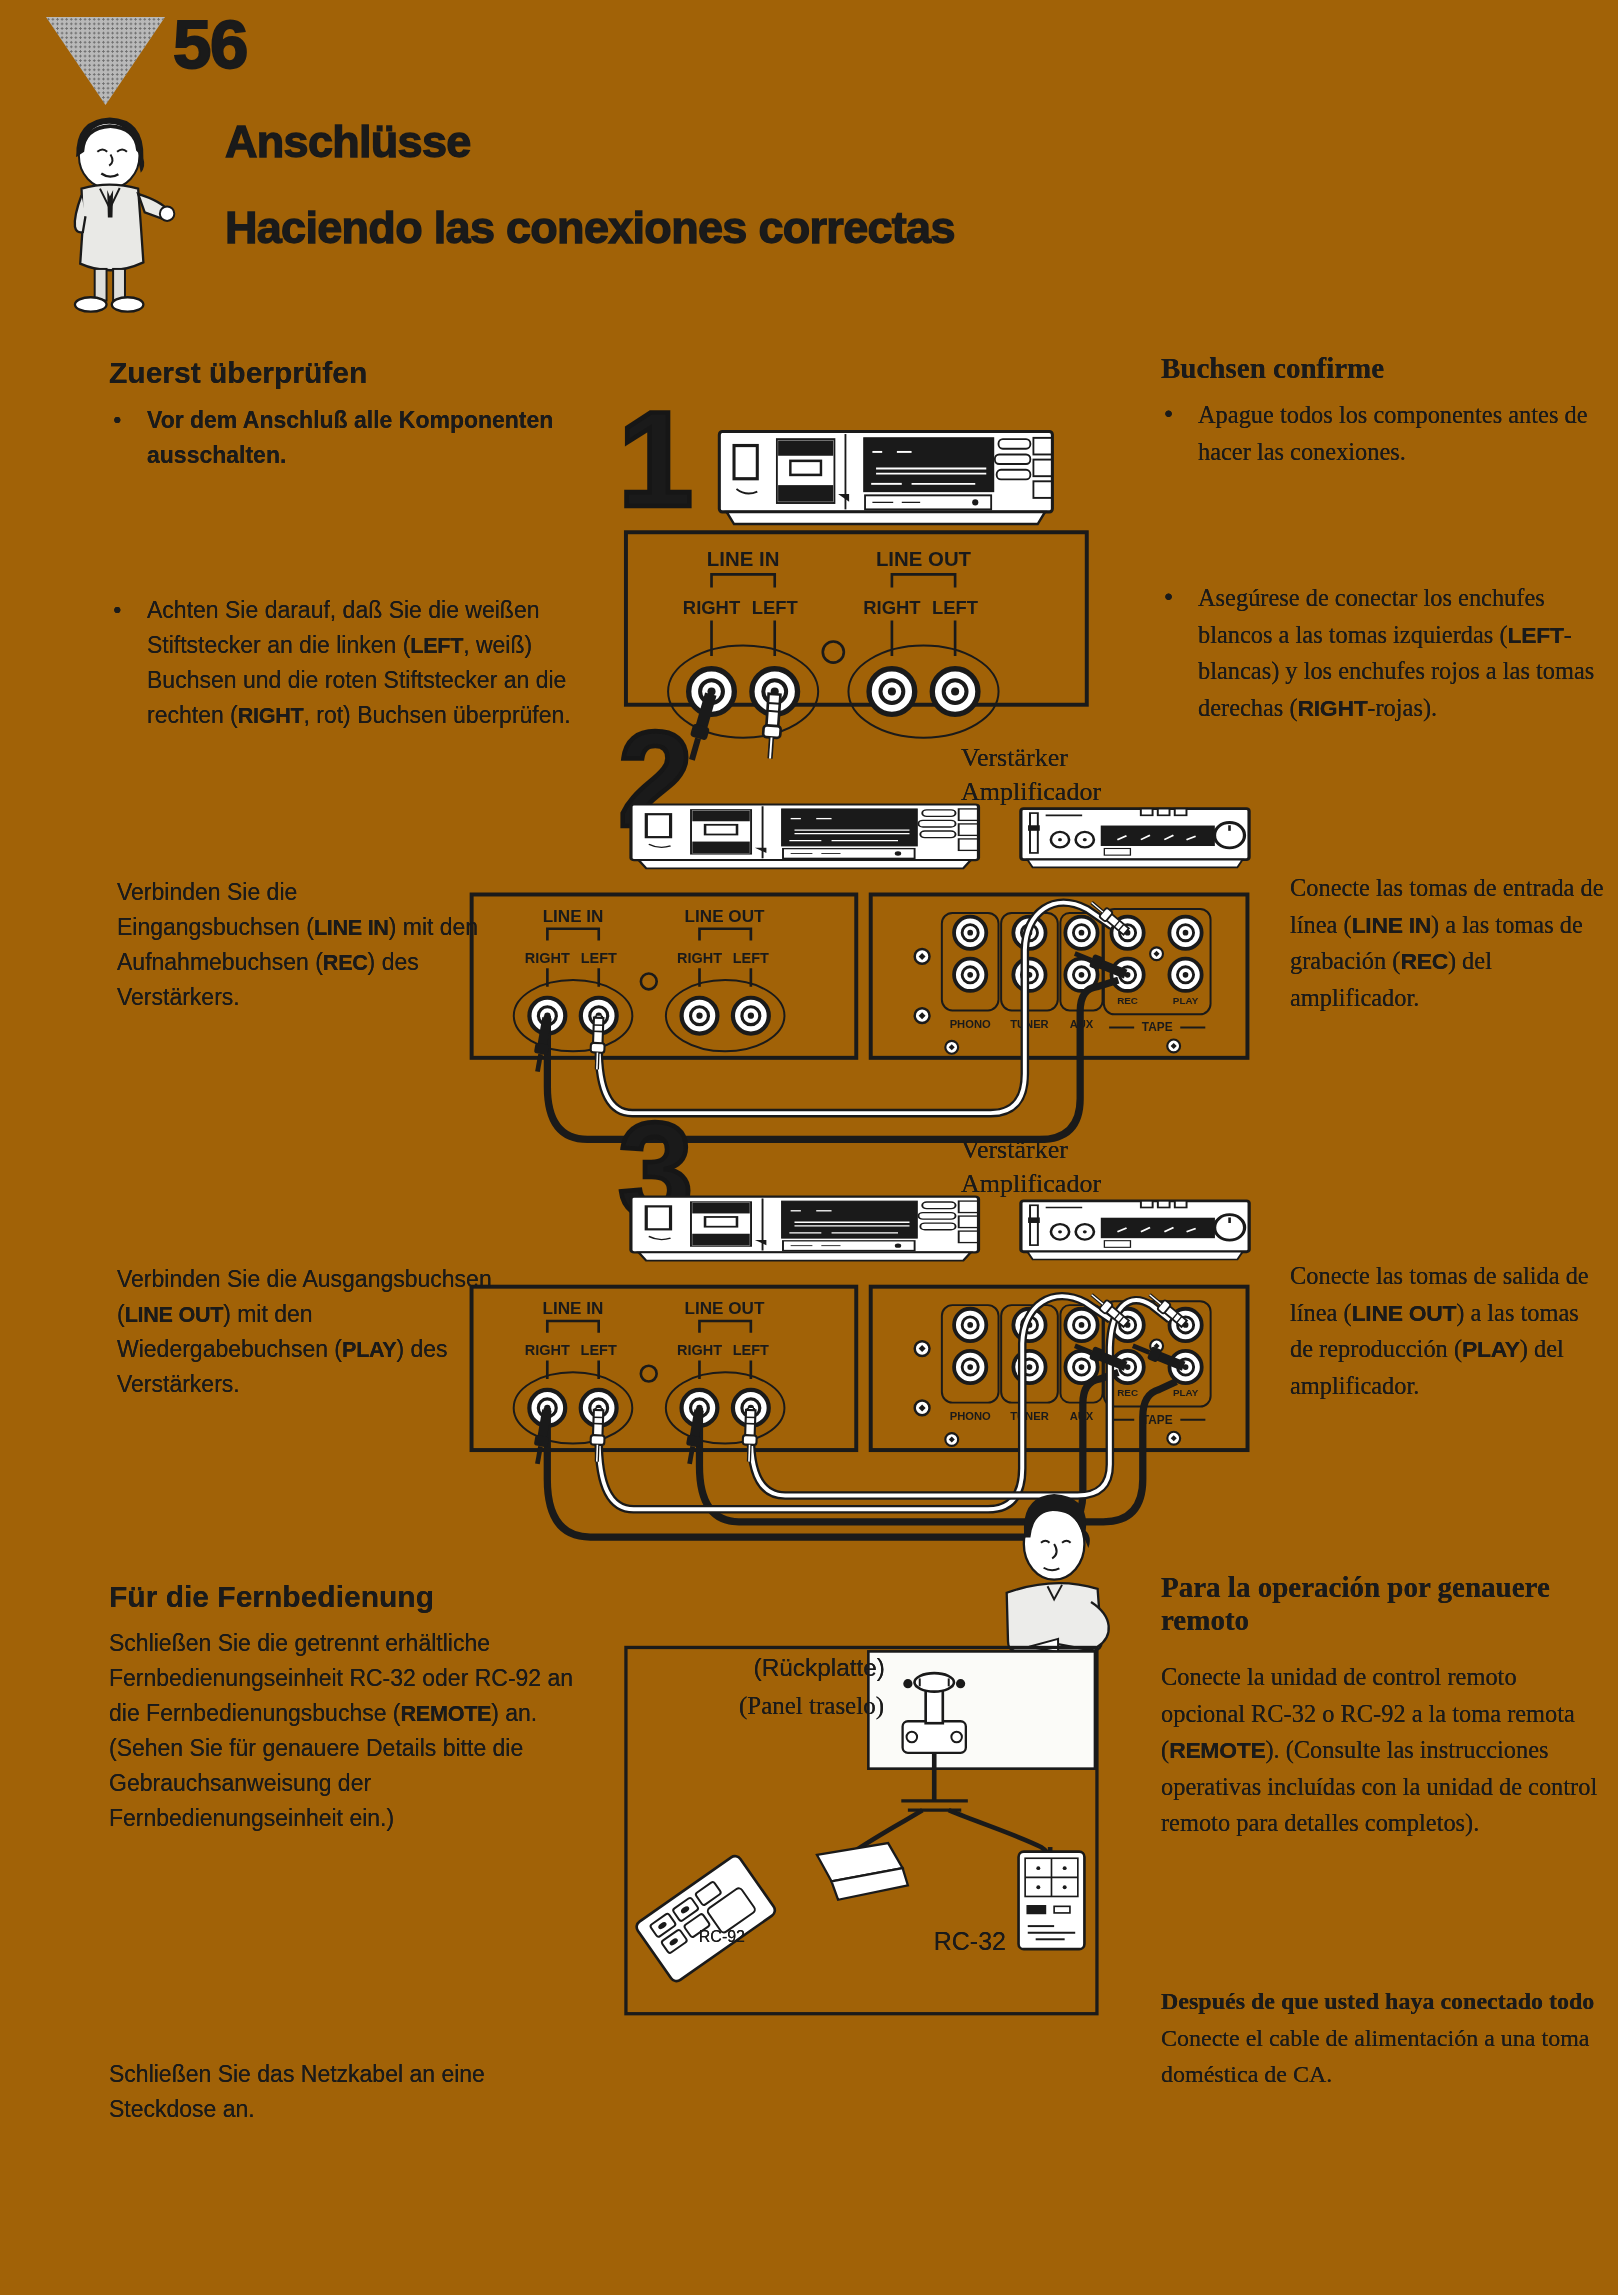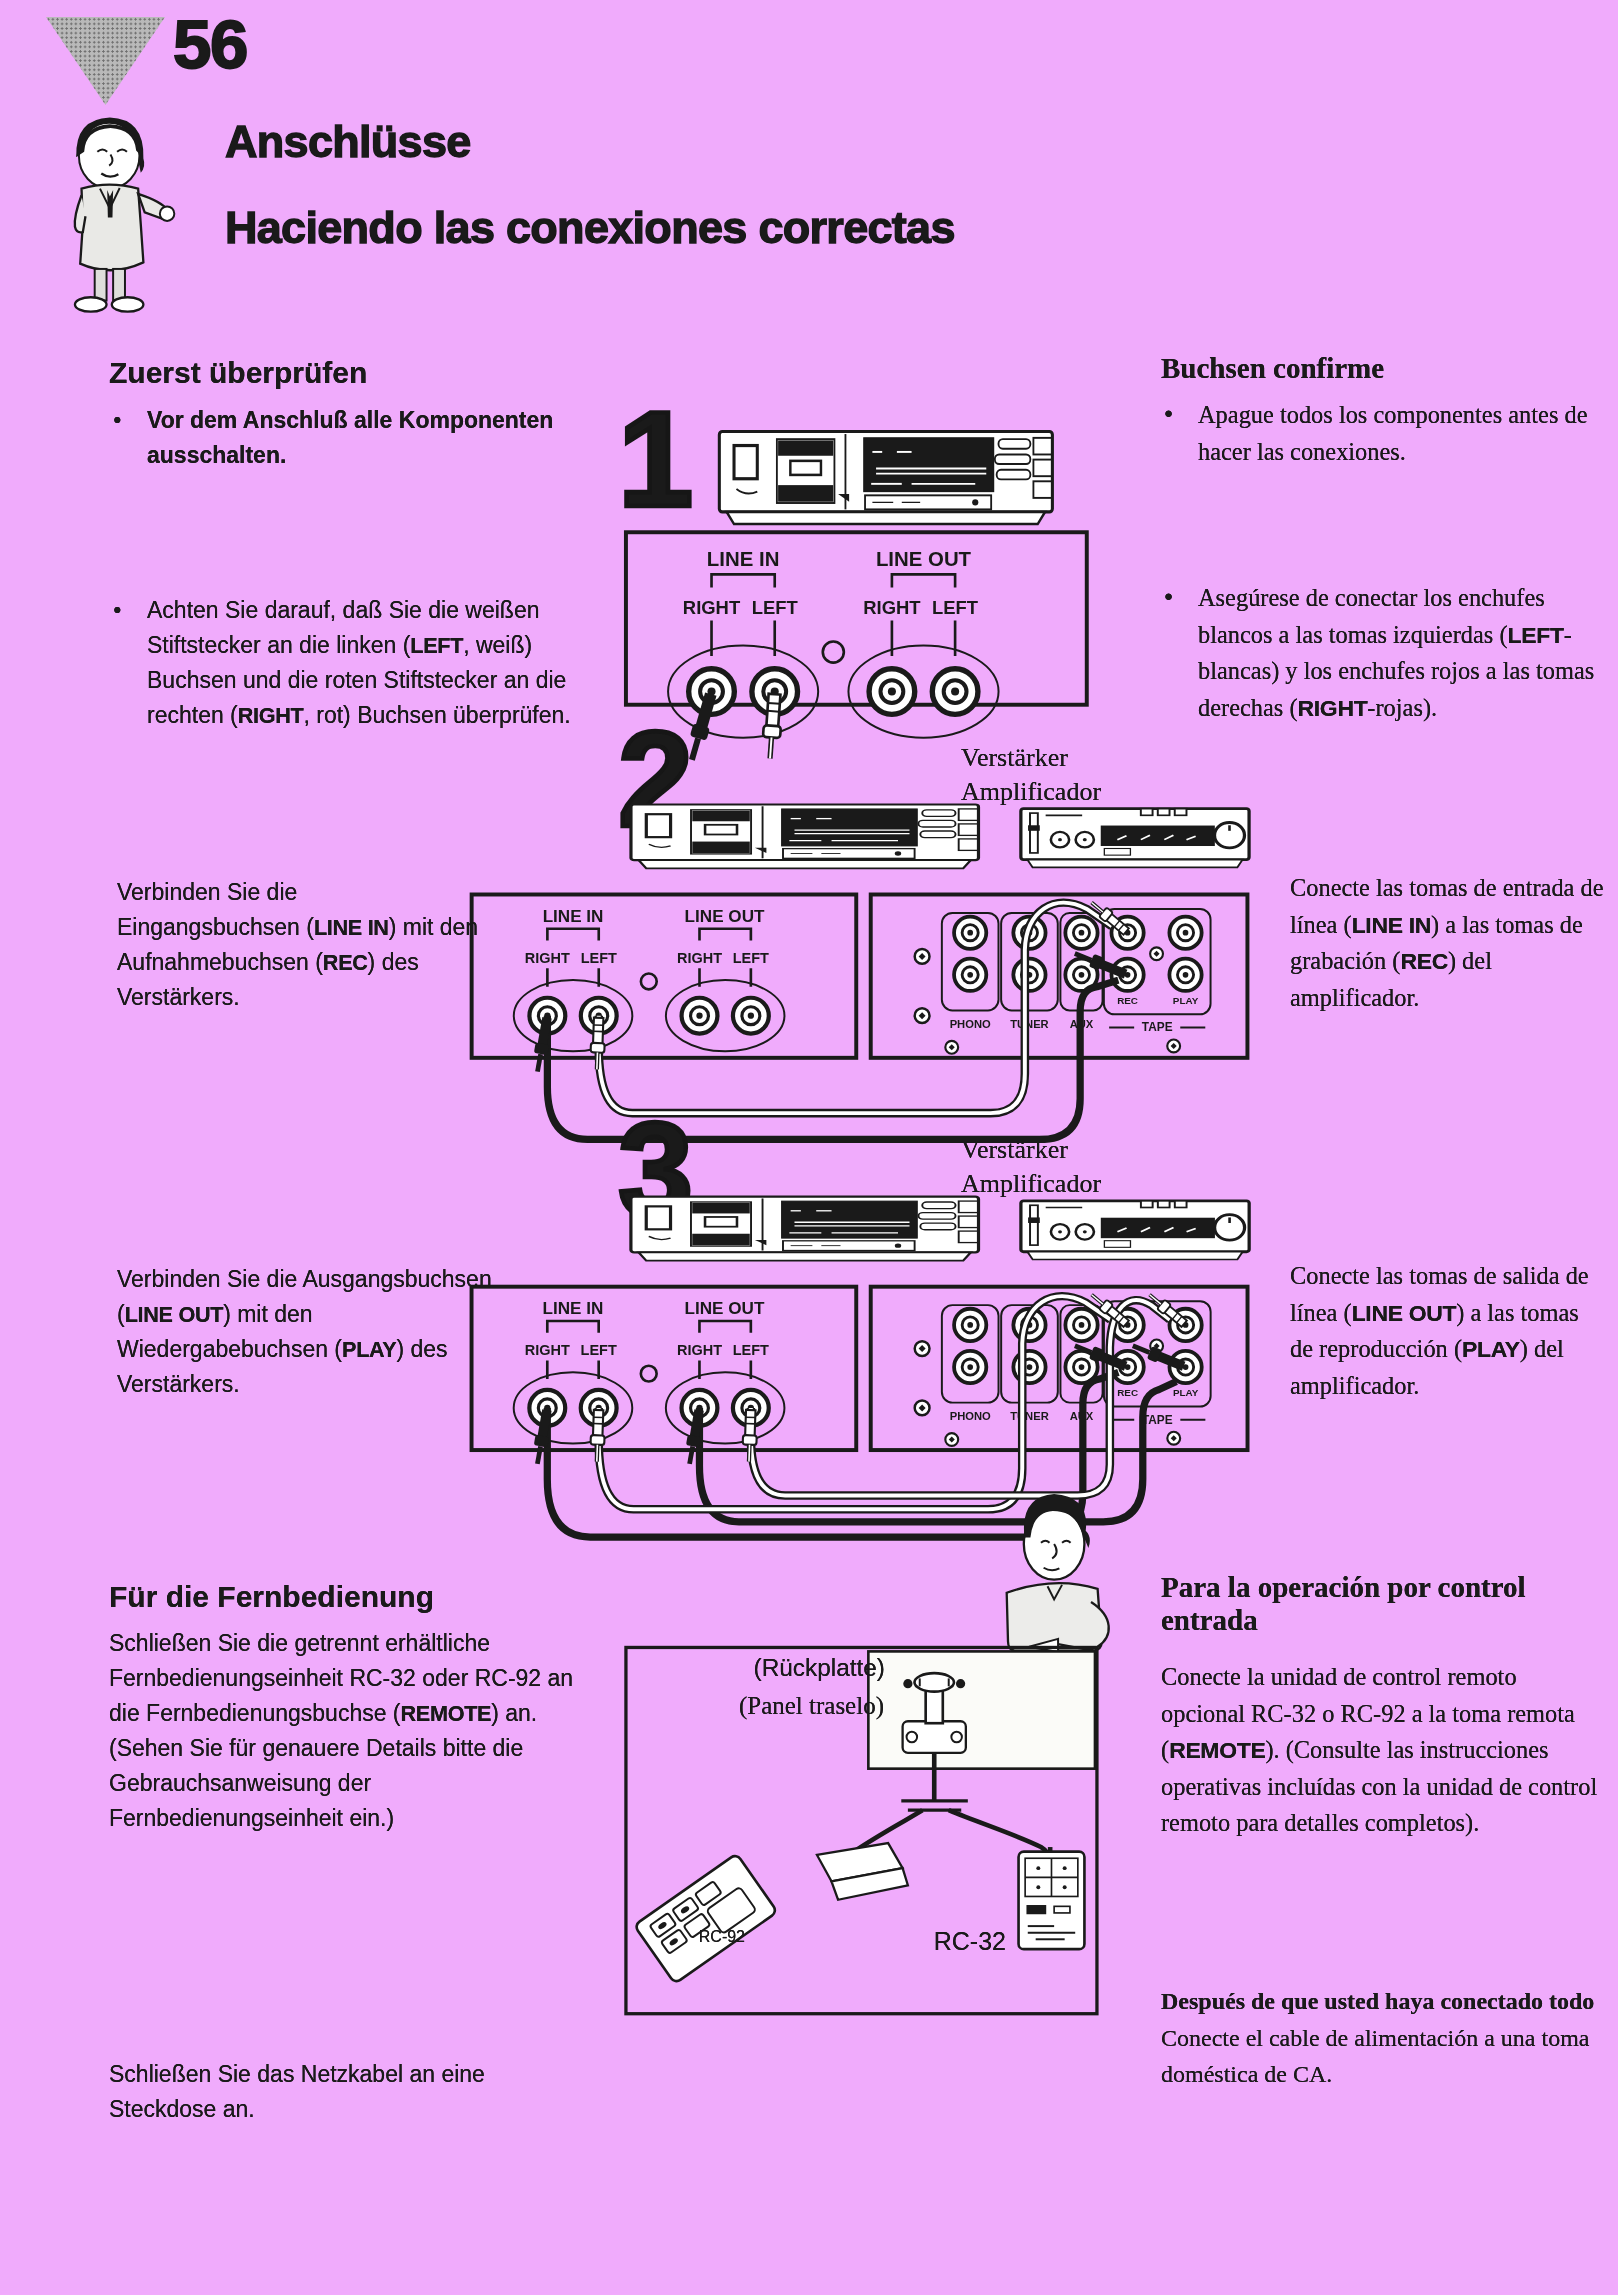--- a/index.html
+++ b/index.html
@@ -1,17 +1,17 @@
 <!DOCTYPE html>
 <html style="font-size:10.5px"><head>
 <meta charset="utf-8">
 <style>
   html,body{margin:0;padding:0;}
   body{width:1619px;height:2295px;position:relative;background:#fbfbf8;}
-  .page{position:absolute;left:0;top:0;width:1619px;height:2295px;background:#f0abfc;overflow:hidden;
+  .page{position:absolute;left:0;top:0;width:1619px;height:2295px;background:#a16207;overflow:hidden;
         color:#1a1a1a;}
   .abs{position:absolute;}
   .de{font-family:"Liberation Sans",sans-serif;text-shadow:0 0 0.4px currentColor;}
   .es{font-family:"Liberation Serif",serif;text-shadow:0 0 0.4px currentColor;}
   .b{font-weight:bold;}
   .kw{font-family:"Liberation Sans",sans-serif;font-weight:bold;font-size:0.94em;letter-spacing:-0.3px;}
   .h-de{font-size:30px;font-weight:bold;}
   .h-es{font-size:29px;font-weight:bold;}
   .body-de{font-size:23px;line-height:1.52;}
   .body-es{font-size:24.4px;line-height:1.5;}
@@ -318,21 +318,21 @@
     <use href="#plugW" transform="translate(1100,326) rotate(130) scale(0.7)"></use>
     <use href="#plugB" transform="translate(1100,390) rotate(112) scale(0.8)"></use>
   </svg>
 
   <div class="abs de body-de" style="left:117px;top:1262px;width:382px;"><span>Verbinden Sie die Ausgangsbuchsen (</span><span class="kw">LINE OUT</span><span>) mit den Wiedergabebuchsen (</span><span class="kw">PLAY</span><span>) des Verstärkers.</span></div>
   <div class="abs es body-es" style="left:1290px;top:1258px;width:315px;"><span>Conecte las tomas de salida de línea (</span><span class="kw">LINE OUT</span><span>) a las tomas de reproducción (</span><span class="kw">PLAY</span><span>) del amplificador.</span></div>
 
   <div class="abs de h-de" style="left:109px;top:1580px;">Für die Fernbedienung</div>
   <div class="abs de body-de" style="left:109px;top:1626px;width:493px;"><span>Schließen Sie die getrennt erhältliche Fernbedienungseinheit RC-32 oder RC-92 an die Fernbedienungsbuchse (</span><span class="kw">REMOTE</span><span>) an. (Sehen Sie für genauere Details bitte die Gebrauchsanweisung der Fernbedienungseinheit ein.)</span></div>
 
-  <div class="abs es h-es" style="left:1161px;top:1571px;width:415px;">Para la operación por control entrada</div>
+  <div class="abs es h-es" style="left:1161px;top:1571px;width:415px;">Para la operación por genauere remoto</div>
   <div class="abs es body-es" style="left:1161px;top:1659px;width:443px;"><span>Conecte la unidad de control remoto opcional RC-32 o RC-92 a la toma remota (</span><span class="kw">REMOTE</span><span>). (Consulte las instrucciones operativas incluídas con la unidad de control remoto para detalles completos).</span></div>
 
   <svg class="abs" style="left:593px;top:1486px;" width="527" height="537" viewBox="0 0 800 815">
 
     <g>
       <ellipse cx="700" cy="88" rx="46" ry="54" fill="#fff" stroke="#1a1a1a" stroke-width="3.5"></ellipse>
       <path d="M655,78 Q648,16 700,12 Q754,16 748,68 Q758,78 752,94 L738,60 Q726,38 698,38 Q668,40 664,78 Z" fill="#1a1a1a"></path>
       <path d="M680,86 q7,-6 13,0 M712,86 q7,-6 13,0" stroke="#1a1a1a" stroke-width="3" fill="none"></path>
       <path d="M700,88 q9,14 -3,22" stroke="#1a1a1a" stroke-width="3" fill="none"></path>
       <path d="M684,124 q12,7 24,1" stroke="#1a1a1a" stroke-width="3" fill="none"></path>

